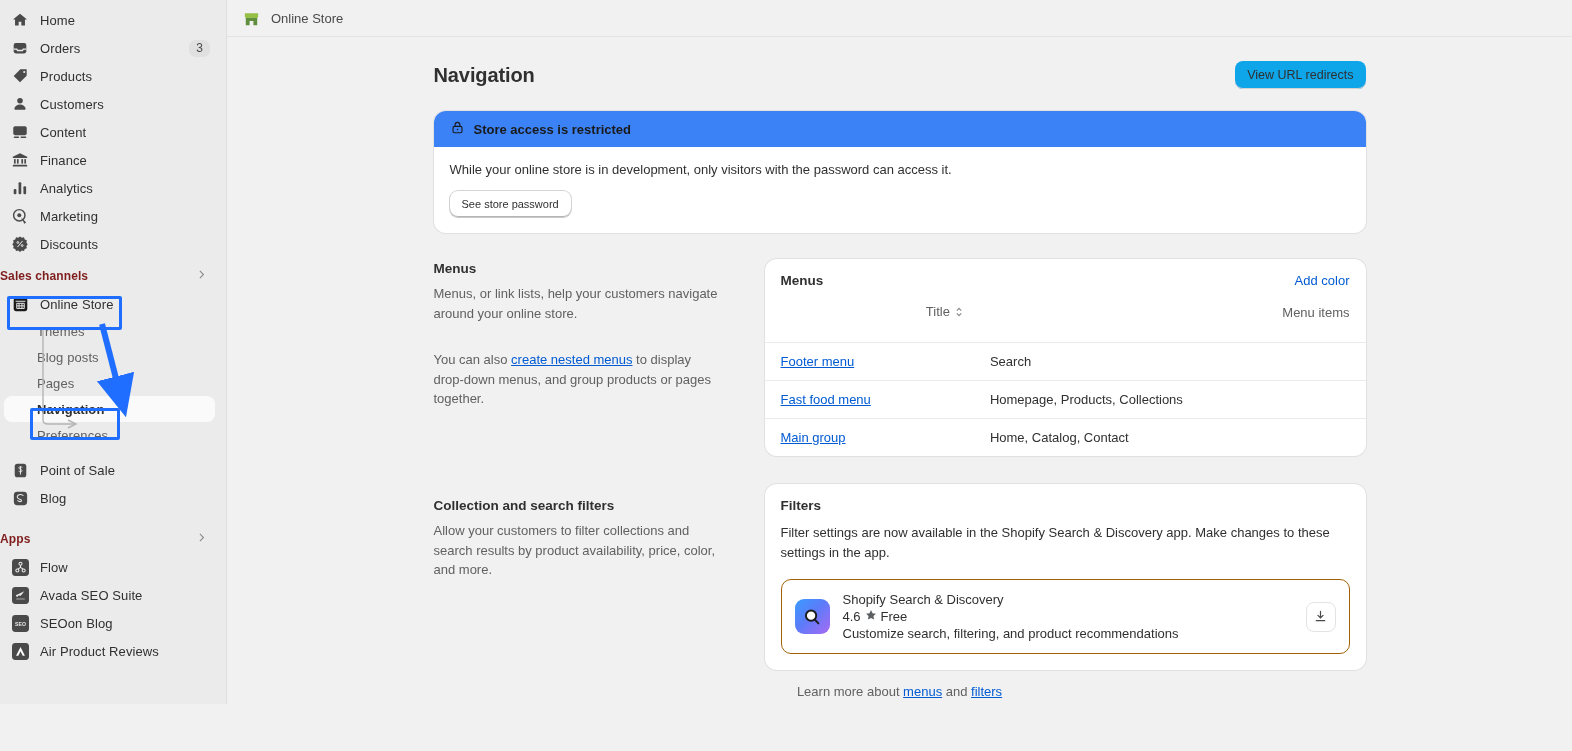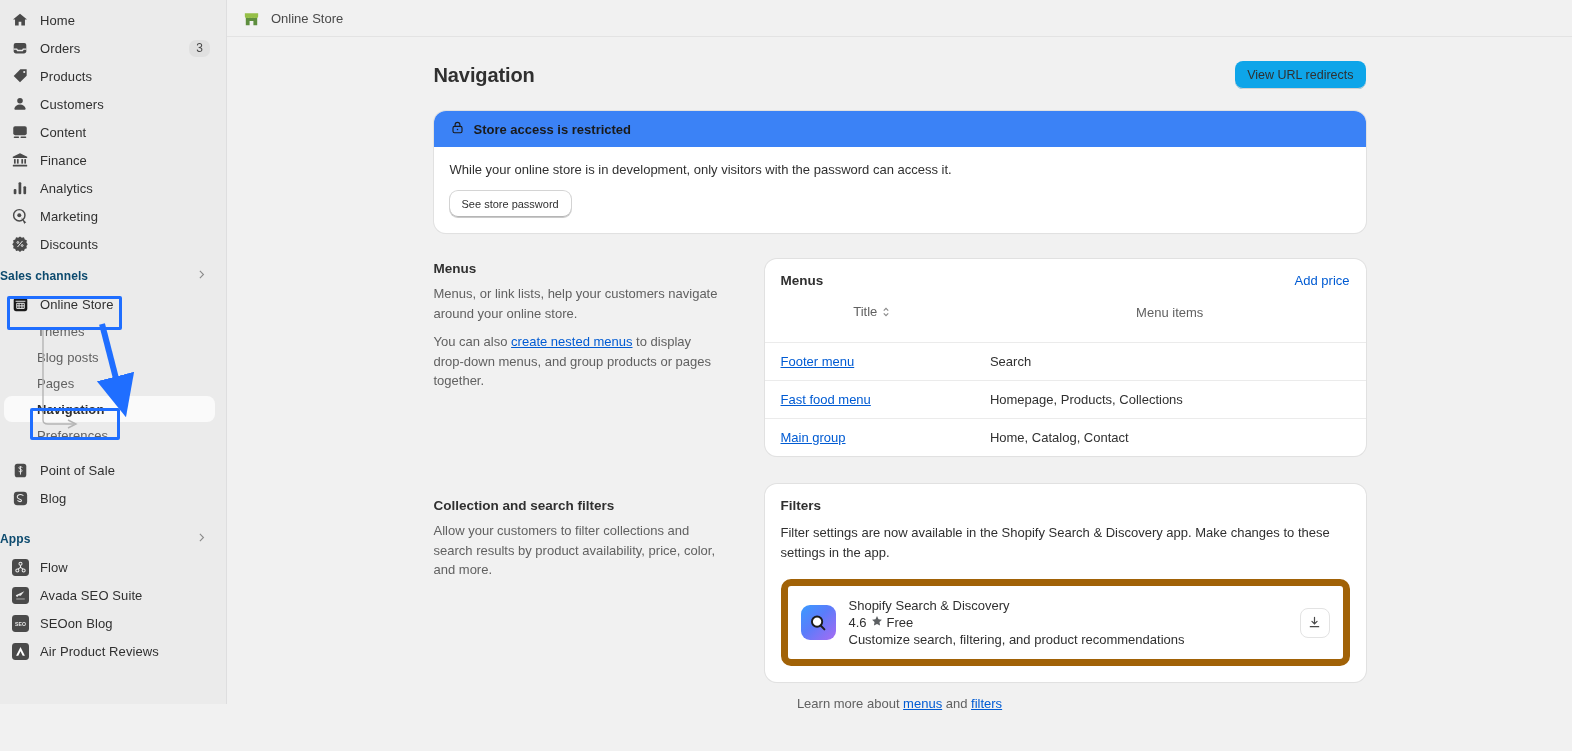--- a/index.html
+++ b/index.html
@@ -34,21 +34,21 @@
   .nav-label { font-size:13px; color:#303030; white-space:nowrap; letter-spacing:.1px;}
   .nav-badge {
     margin-left:auto; background:#e0e0e0; color:#4a4a4a;
     font-size:12px; border-radius:7px; padding:1px 7px; line-height:15px;
   }
 
   .section-head {
     display:flex; align-items:center; justify-content:space-between;
     padding:0 10px 0 0; margin:8px 8px 4px 0px; height:20px;
   }
-  .section-head .t { font-size:12px; color:#0c4a6e; font-weight:600; letter-spacing:.1px; padding-left:0px;}
+  .section-head .t { font-size:12px; color:#7f1d1d; font-weight:600; letter-spacing:.1px; padding-left:0px;}
   .section-head .chev { color:#8a8a8a; font-size:13px; }
 
   .sub-item {
     display:flex; align-items:center; height:26px;
     margin:0 11px 0 4px; padding-left:33px; border-radius:8px; cursor:pointer;
   }
   .sub-item .nav-label { color:#616161; font-size:13px; }
   .sub-item.active { background:#fafafa; }
   .sub-item.active .nav-label { color:#303030; font-weight:600; }
 
@@ -88,55 +88,55 @@
     background:#fff; border:none; border-radius:8px; padding:7px 12px;
     font-size:11px; color:#303030; cursor:pointer; font-family:inherit;
     box-shadow:0 0 0 1px rgba(0,0,0,.17), 0 -1px 0 0 #b5b5b5 inset, 0 1px 1px rgba(0,0,0,.06);
   }
 
   
   .row { display:flex; gap:44px; margin-bottom:28px; }
   .col-left { width:287px; flex:0 0 287px; padding-top:2px;}
   .col-left h3 { font-size:13.5px; font-weight:700; color:#303030; margin-bottom:8px; }
   .col-left p { font-size:13px; color:#616161; line-height:19.5px; }
-  .col-left p + p { margin-top:9px; }
+  .col-left p + p { margin-top:27px; }
   .col-right { flex:1; }
 
   .card {
     background:#fff; border-radius:12px;
     box-shadow:0 0 0 1px #e1e1e1, 0 1px 1px rgba(0,0,0,.04);
   }
   .card-head {
     display:flex; align-items:center; justify-content:space-between;
     padding:14px 16px 12px 16px;
   }
   .card-title { font-size:13.5px; font-weight:700; color:#303030; }
   .link { color:#005bd3; text-decoration:none; font-size:13px; cursor:pointer;}
   .link-u { color:#005bd3; text-decoration:underline; cursor:pointer; }
 
   table.menus { width:100%; border-collapse:collapse; }
   table.menus th {
-    text-align:center; font-size:13px; font-weight:400; color:#616161;
+    text-align:right; font-size:13px; font-weight:400; color:#616161;
     padding:4px 16px 21px 16px;
   }
   table.menus th.c2 { padding-left:10px; }
   table.menus td {
     font-size:13px; color:#303030; padding:11px 16px;
     border-top:1px solid #ebebeb;
   }
   table.menus td.c2 { padding-left:10px; }
   table.menus td a { color:#005bd3; text-decoration:underline; }
   .sortico { display:inline-block; vertical-align:-2px; margin-left:4px; }
 
   .filters-card { padding:14px 16px 16px 16px; }
   .filters-card h4 { font-size:13.5px; font-weight:700; margin-bottom:10px; color:#303030;}
   .filters-card .desc { font-size:13px; color:#303030; line-height:20px; margin-bottom:16px; }
 
   .applet {
-    border:7px solid #a16207; border-radius:10px; padding:12px 13px;
+    border:1px solid #a16207; border-radius:10px; padding:12px 13px;
     display:flex; align-items:center; gap:13px;
   }
   .applet .appicon {
     width:35px;height:35px;border-radius:9px;flex:0 0 35px;
     background:linear-gradient(135deg,#3a9bff 0%,#5b7cfa 45%,#a76bf3 100%);
     display:flex;align-items:center;justify-content:center;
   }
   .applet .appinfo { flex:1; }
   .applet .appname { font-size:13px; color:#303030; margin-bottom:2px;}
   .applet .apprate { font-size:13px; color:#303030; margin-bottom:2px; display:flex; align-items:center; gap:4px;}
@@ -412,21 +412,21 @@
         <div class="row">
           <div class="col-left">
             <h3>Menus</h3>
             <p>Menus, or link lists, help your customers navigate around your online store.</p>
             <p><span>You can also </span><a class="link-u">create nested menus</a><span> to display drop-down menus, and group products or pages together.</span></p>
           </div>
           <div class="col-right">
             <div class="card">
               <div class="card-head">
                 <span class="card-title">Menus</span>
-                <a class="link">Add price</a>
+                <a class="link">Add color</a>
               </div>
               <table class="menus">
                 <thead>
                   <tr>
                     <th><span>Title</span><span class="sortico"><svg width="10" height="12" viewBox="0 0 10 14" fill="none" stroke="#8a8a8a" stroke-width="1.4">
                             <path d="M2.4 5.4 5 2.8l2.6 2.6M2.4 8.6 5 11.2l2.6-2.6"></path>
                           </svg></span></th>
                     <th class="c2">Menu items</th>
                   </tr>
                 </thead>

